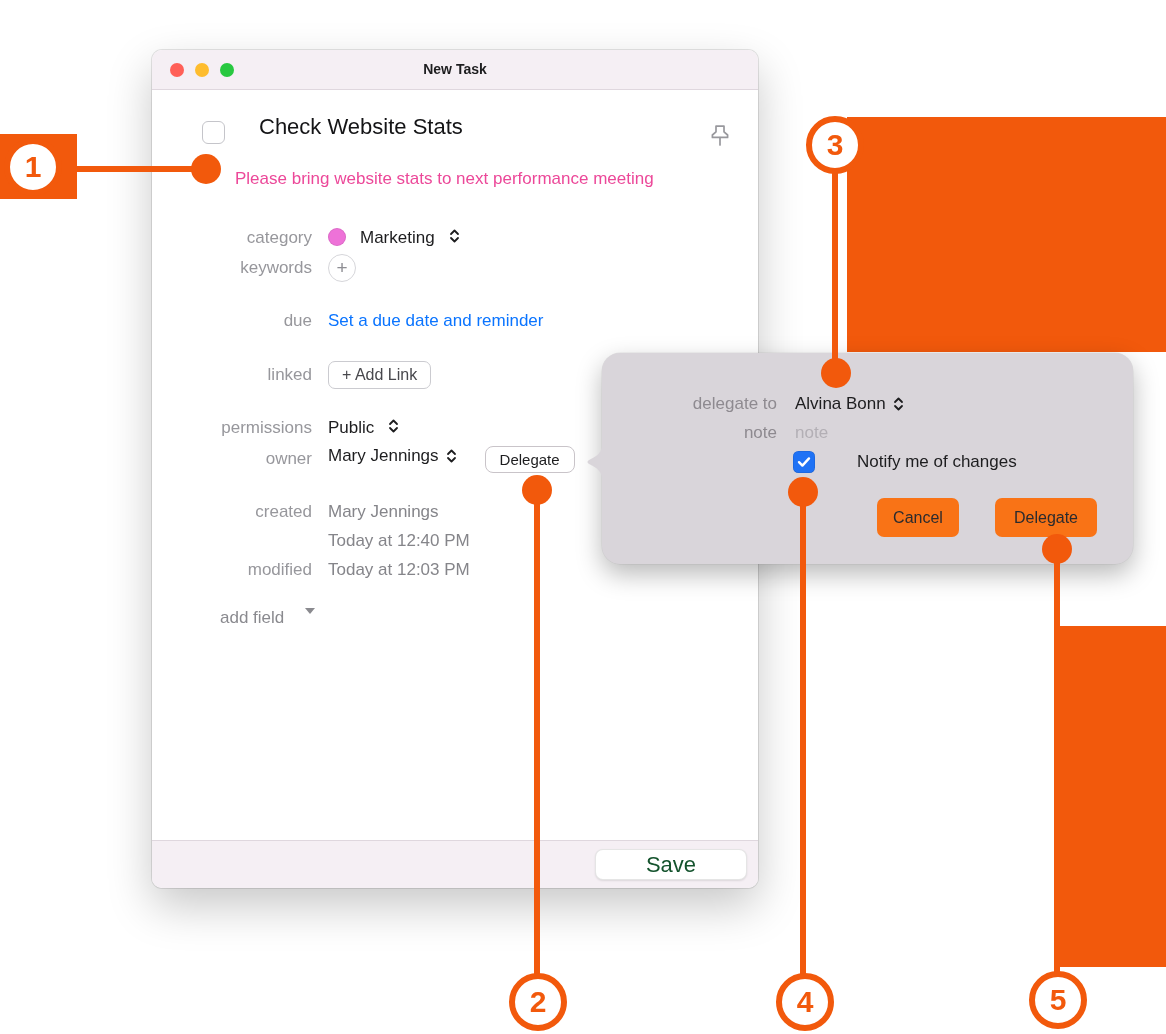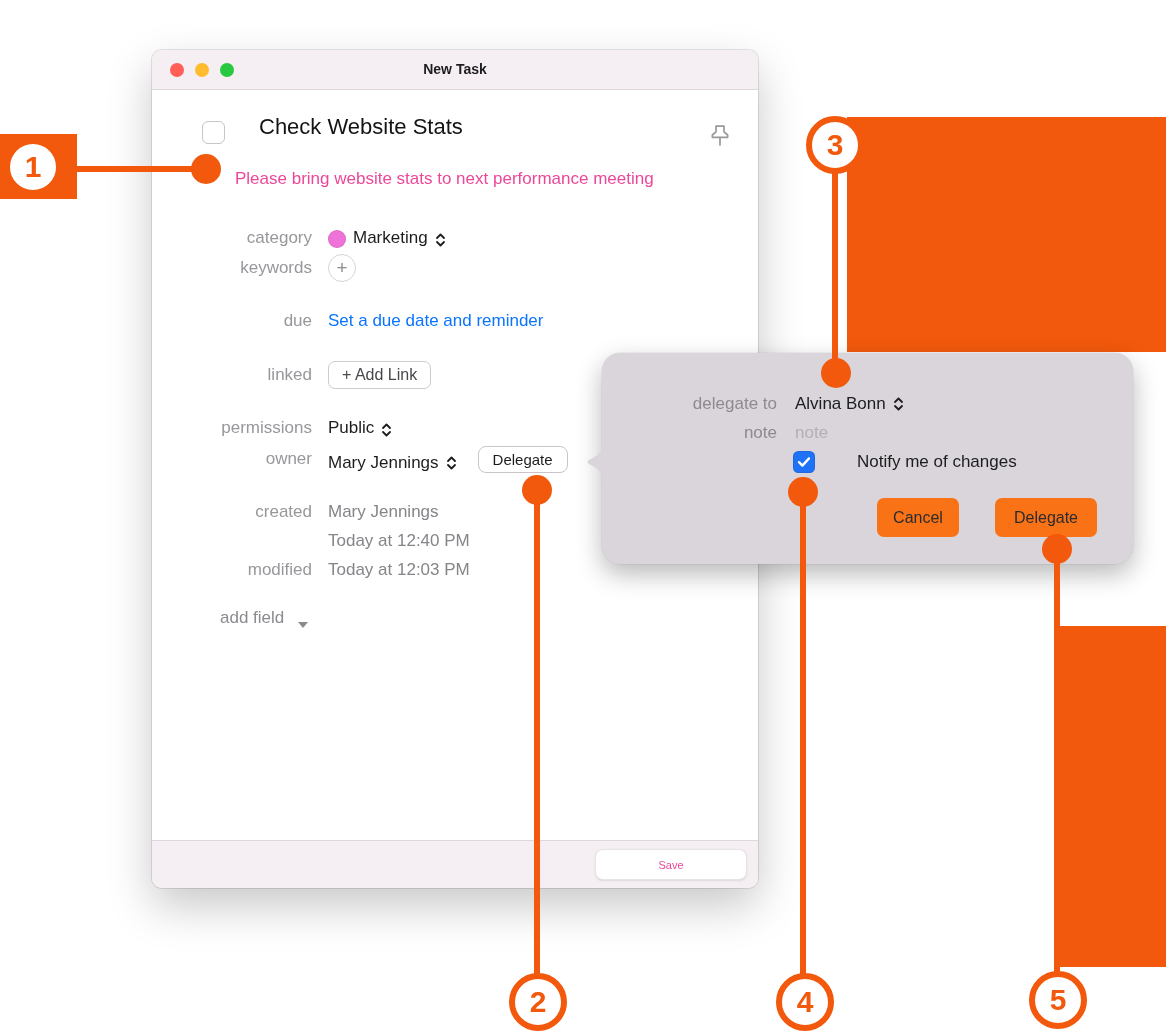--- a/index.html
+++ b/index.html
@@ -25,42 +25,42 @@
   .light.red{ background:#FF5F57; } .light.yellow{ background:#FEBC2E; } .light.green{ background:#28C840; }
 
   .task-checkbox { position:absolute; left:50px; top:71px; width:23px; height:23px;
     border:1.5px solid #C5C5CA; border-radius:6px; background:#fff; }
   .task-title { position:absolute; left:83px; top:64px; font-size:22px; font-weight:500; color:#141416;margin-left:24px; }
   .task-note { position:absolute; left:83px; top:117px; width:445px; font-size:17px; line-height:24px; color:#ec4899; }
   .pin { position:absolute; left:557px; top:74px; width:22px; height:28px; }
 
   .row { position:absolute; left:0; right:0; height:28px; display:flex; align-items:center; font-size:17px; }
   .row .label { width:160px; text-align:right; color:#97979C; flex:0 0 auto; }
-  .row .value { margin-left:16px; display:flex; align-items:flex-end; gap:7px; color:#1d1d1f; }
+  .row .value { margin-left:16px; display:flex; align-items:flex-start; gap:14px; color:#1d1d1f; }
   .row.gray .value { color:#85858A; }
   .r-category{ top:174px; } .r-keywords{ top:204px; } .r-due{ top:257px; } .r-linked{ top:311px; }
   .r-permissions{ top:364px; } .r-owner{ top:395px; } .r-created{ top:448px; }
   .r-created2{ top:477px; } .r-modified{ top:506px; } .r-addfield{ top:554px; }
 
   .cat-dot { width:18px; height:18px; border-radius:50%; background:#EE72D8; box-shadow:inset 0 0 0 1px rgba(0,0,0,0.08); }
   .plus-btn { width:28px; height:28px; border-radius:50%; border:1.5px solid #D6D6DA; background:#fff;
     color:#8E8E93; font-size:19px; line-height:25px; text-align:center; }
   .link-blue { color:#0A74FF; }
   .addlink-btn { height:28px; padding:0 13px; border:1px solid #CBCBD0; border-radius:7px; background:#fff;
     font-size:16px; color:#48484D; line-height:26px; }
   .delegate-small-btn { margin-left:14px; height:27px; padding:0 14px; border:1px solid #C9C4C9; border-radius:8px;
     background:#fff; font-size:15px; color:#1d1d1f; line-height:25px; }
   .caret-down { width:0; height:0; border-left:5px solid transparent; border-right:5px solid transparent;
     border-top:6px solid #8A8A8F; margin-left:7px; }
   .addfield-text { color:#8A8A8F; }
 
   .footer { position:absolute; left:0; right:0; bottom:0; height:48px; background:#F5EFF4;
     border-top:1px solid #DFD7DE; border-radius:0 0 10px 10px; }
   .save-btn { position:absolute; right:11px; top:8px; width:152px; height:31px; background:#fff;
-    border:1px solid rgba(0,0,0,0.10); border-radius:8px; font-size:11px; color:#ec4899;
+    border:1px solid rgba(0,0,0,0.10); border-radius:8px; font-size:22px; color:#14532d;
     box-shadow:0 1px 2px rgba(0,0,0,0.10); }
 
   
   .popover { position:absolute; left:602px; top:353px; width:531px; height:211px;
     background:#D9D5DA; border-radius:18px; z-index:3;
     box-shadow:0 10px 26px rgba(0,0,0,0.28), 0 0 0 0.5px rgba(0,0,0,0.08); }
   .pop-tail { position:absolute; left:-16px; top:87px; width:17px; height:44px; }
   .pop-row { position:absolute; left:0; right:0; height:28px; display:flex; align-items:center; font-size:17px; }
   .pop-row .plabel { width:175px; text-align:right; color:#8E8A90; flex:0 0 auto; }
   .pop-row .pvalue { margin-left:18px; display:flex; align-items:center; gap:7px; color:#1d1d1f; }

